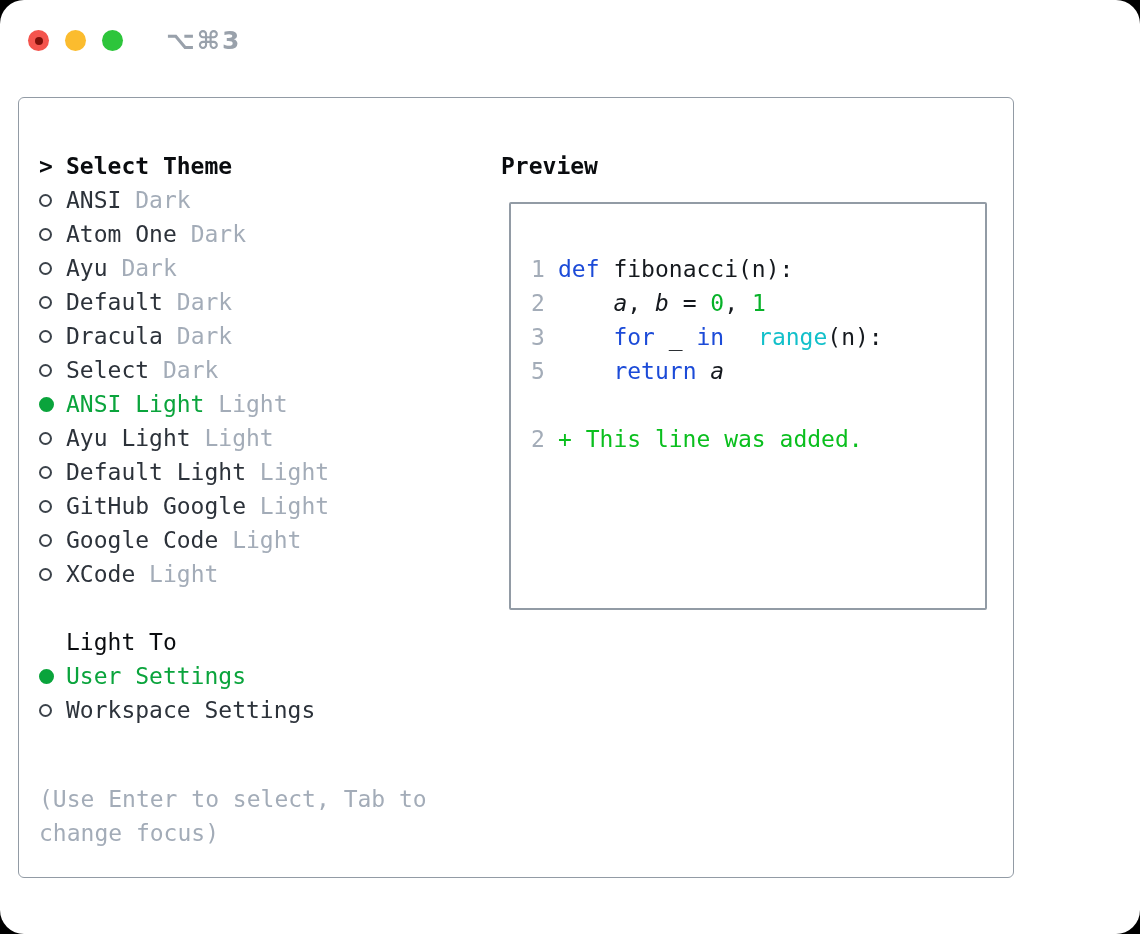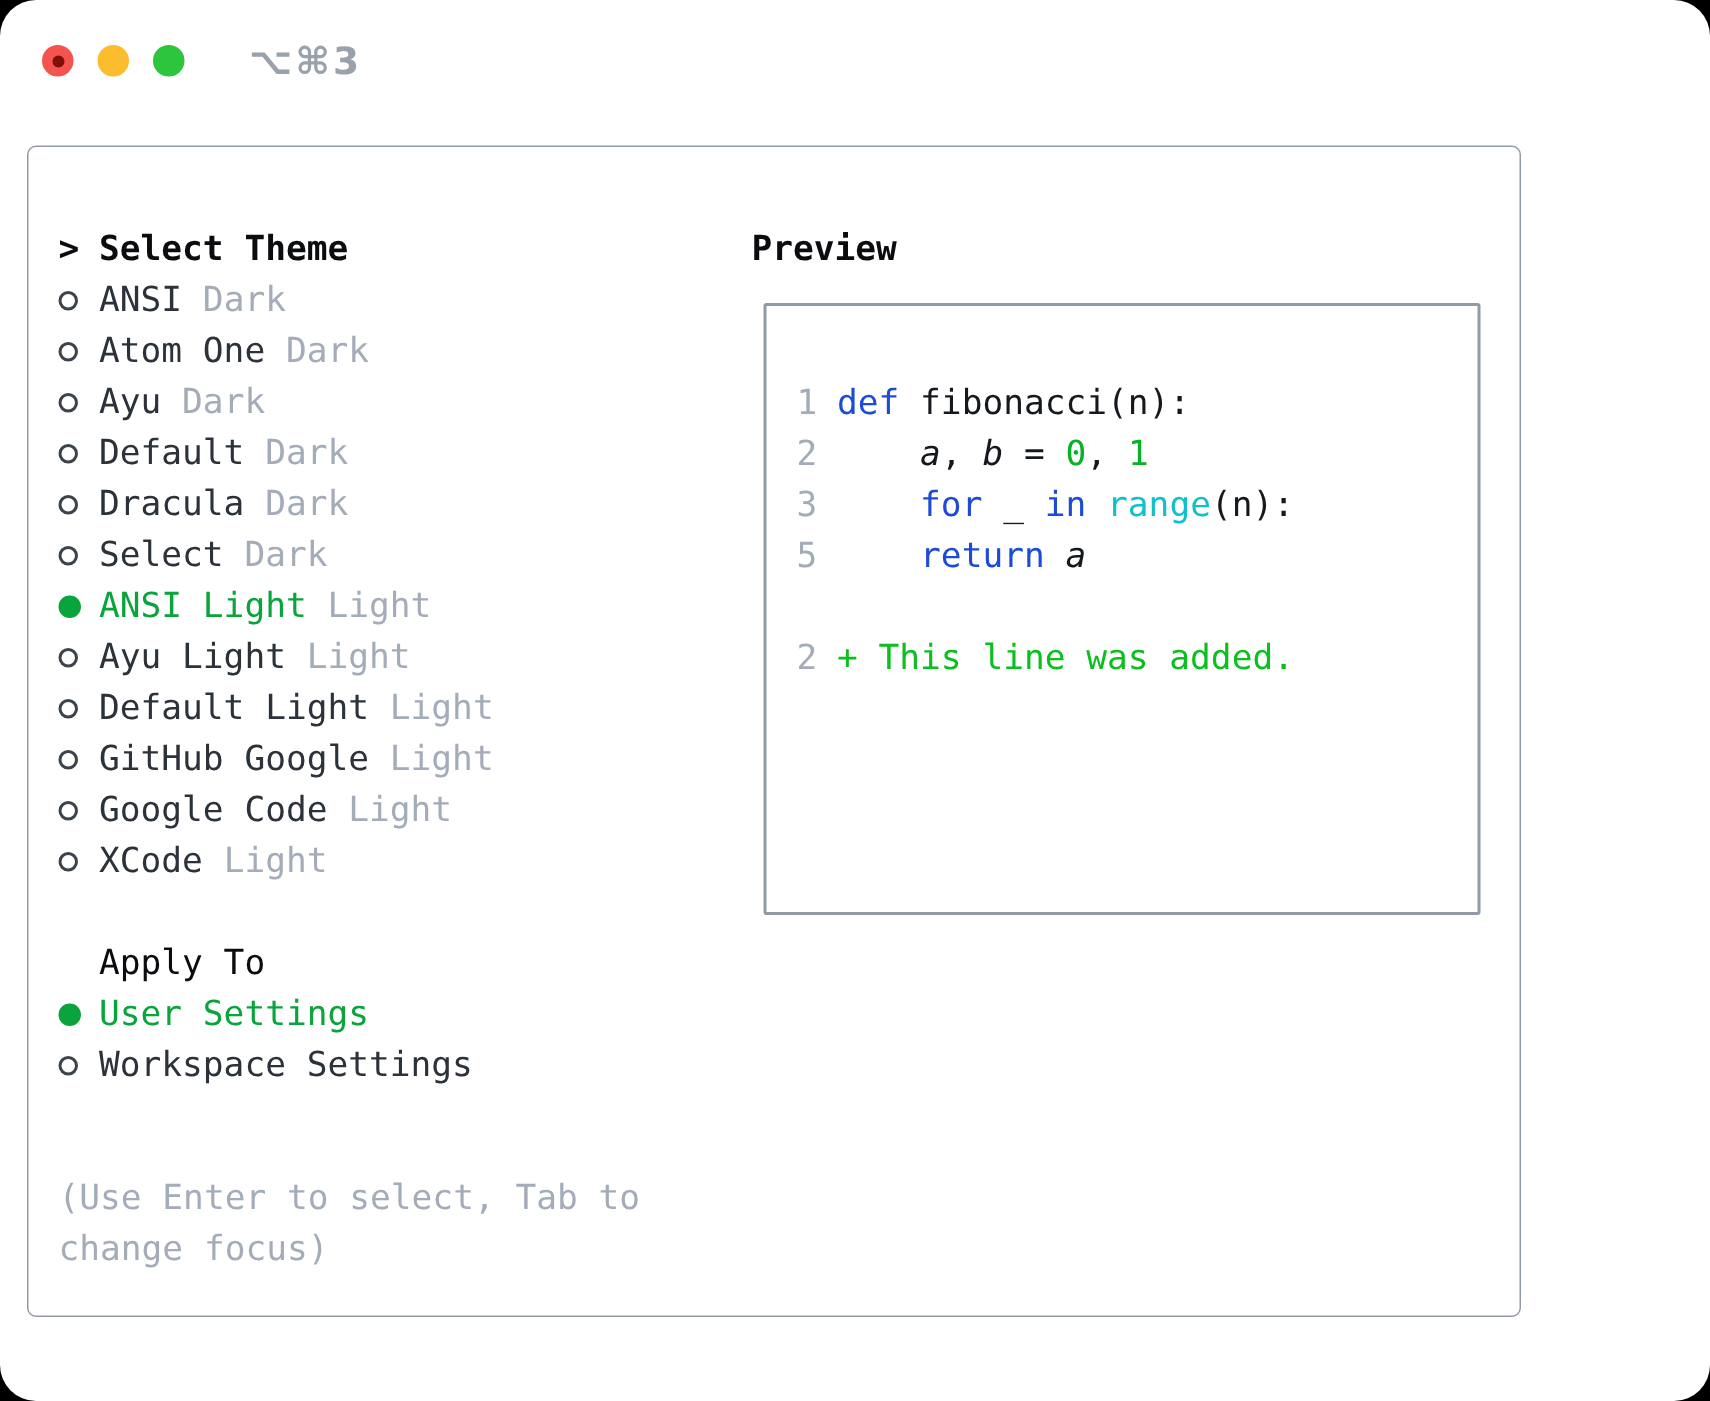--- a/index.html
+++ b/index.html
@@ -34,21 +34,21 @@
   .spacer{height:34px;}
   .help{width:420px;font-size:23px;line-height:34px;color:var(--muted_gray);margin-top:21px;}
   
   .prevtitle{position:absolute;left:482px;top:51px;font-size:23px;line-height:34px;font-weight:700;color:var(--header_text);}
   .prevbox{position:absolute;left:490px;top:104px;width:478px;height:408px;box-sizing:border-box;
     border:2px solid var(--border_gray);border-radius:2px;padding:48px 0 2px 20px;overflow:hidden;}
   .cline{height:34px;font-size:23px;line-height:34px;white-space:pre;}
   .lineno{display:inline-block;width:15px;margin-right:12px;color:var(--muted_gray);}
   .tok.pl{color:var(--code_text);}
   .tok.kw{color:var(--keyword_blue);}
-  .tok.fn{color:var(--function_cyan);}
+  .tok.fn{color:var(--function_cyan);margin-left:20px;}
   .tok.num{color:var(--number_green);}
   .tok.var{color:var(--code_text);font-style:italic;}
   .tok.ctx{color:var(--context_gray);}
   .tok.del{color:var(--deleted_red);}
   .tok.add{color:var(--added_green);}
 </style>
 </head>
 <body>
 
 <div class="window">
@@ -80,21 +80,21 @@
           <div class="row"><span class="marker"><i class="radio"></i></span><span class="tname">Default Light</span><span class="variant"> Light</span></div>
           <div class="row"><span class="marker"><i class="radio"></i></span><span class="tname">GitHub Google</span><span class="variant"> Light</span></div>
           <div class="row"><span class="marker"><i class="radio"></i></span><span class="tname">Google Code</span><span class="variant"> Light</span></div>
           <div class="row"><span class="marker"><i class="radio"></i></span><span class="tname">XCode</span><span class="variant"> Light</span></div>
         </div>
 
       <div class="spacer"></div>
 
       <div class="row">
         <span class="marker"></span>
-        <span class="label applylabel">Apply To</span>
+        <span class="label applylabel">Light To</span>
       </div>
 
       <div>
           <div class="row"><span class="marker"><i class="radio on"></i></span><span class="tname sel">User Settings</span></div>
           <div class="row"><span class="marker"><i class="radio"></i></span><span class="tname">Workspace Settings</span></div>
         </div>
 
       <div class="spacer"></div>
 
       <div class="help">(Use Enter to select, Tab to change focus)</div>

